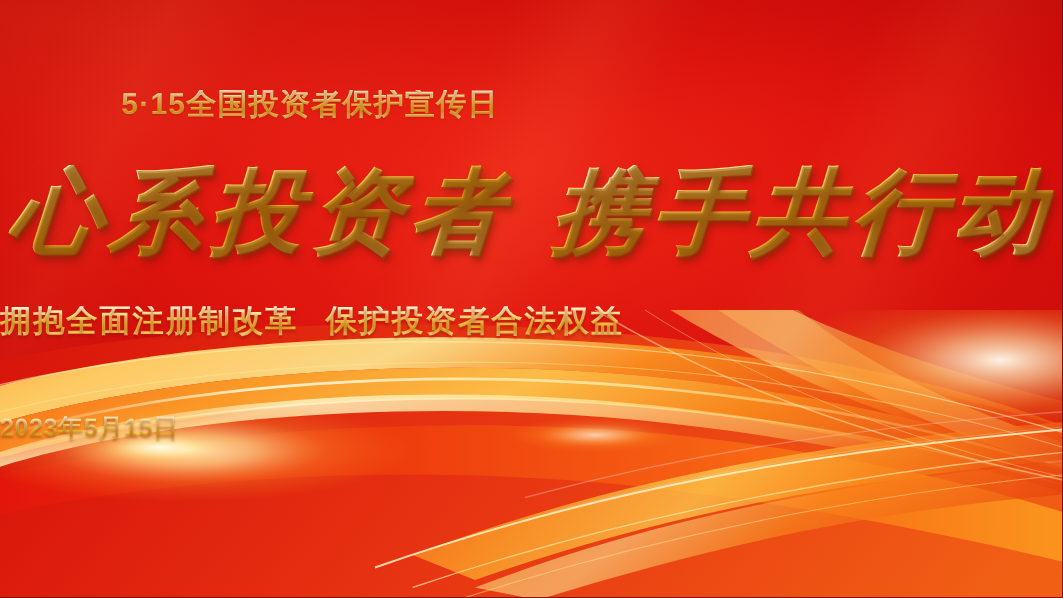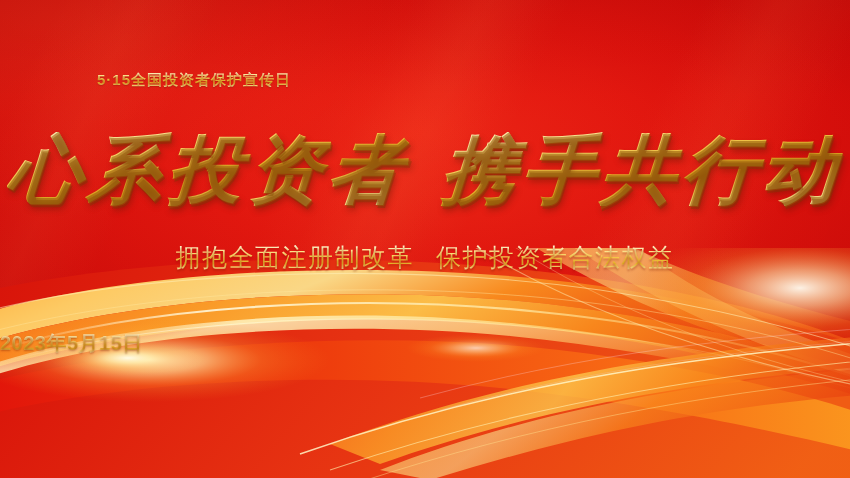--- a/index.html
+++ b/index.html
@@ -80,21 +80,21 @@
     height: 230px;
     overflow: hidden;
   }
   .ribbon-layer svg { display: block; }
 
   
   .eyebrow {
     position: absolute;
     left: 97px;
     top: 72px;
-    font-size: 15px;
+    font-size: 24px;
     font-weight: 700;
     letter-spacing: 1px;
     line-height: 1;
     background: linear-gradient(180deg, #fff6cf 0%, #ffe282 26%, #f2c23c 52%, #e8b42a 72%, #fde89a 100%);
     -webkit-background-clip: text;
     background-clip: text;
     color: transparent;
     text-shadow: 0 1px 1px rgba(120,20,0,0.28);
     white-space: nowrap;
   }
@@ -132,25 +132,25 @@
        3px 5px 6px rgba(90,25,0,0.42);
     transform: skewX(-4deg);
   }
   .headline .gapspan { display: inline-block; width: 34px; }
 
   .tagline {
     position: absolute;
     left: 0;
     right: 0;
     top: 245px;
-    text-align: center;
+    text-align: left;
     white-space: nowrap;
     line-height: 1;
     font-size: 25px;
-    font-weight: 400;
+    font-weight: 700;
     letter-spacing: 1.5px;
     background: linear-gradient(180deg, #fff8da 0%, #ffe892 24%, #f6c63f 54%, #eab92e 74%, #fdeaa2 100%);
     -webkit-background-clip: text;
     background-clip: text;
     color: transparent;
     text-shadow: 0 2px 2px rgba(120,20,0,0.30);
   }
   .tagline .gapspan { display: inline-block; width: 22px; }
 
   .datestamp {

